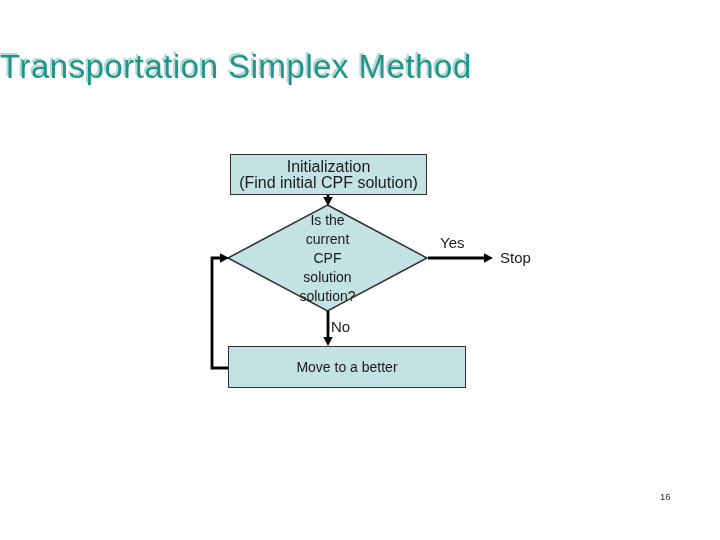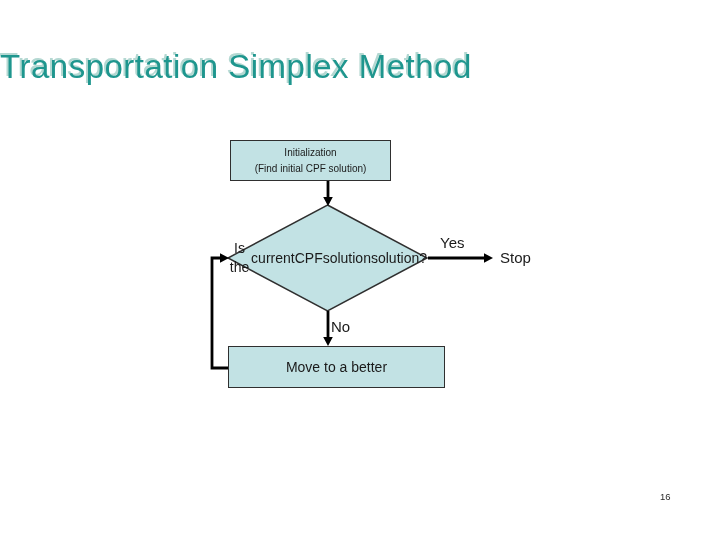--- a/index.html
+++ b/index.html
@@ -34,42 +34,42 @@
     background: var(--box-fill, #C2E2E4);
     border: 1.5px solid var(--box-border, #2F2F2F);
     display: flex;
     flex-direction: column;
     align-items: center;
     justify-content: center;
     text-align: center;
   }
   #init-box {
     left: 230px;
-    top: 140px;
-    width: 161px;
+    top: 154px;
+    width: 197px;
     height: 41px;
-    font-size: 10px;
+    font-size: 16px;
     line-height: 16px;
   }
   #move-box {
     left: 228px;
     top: 346px;
-    width: 217px;
+    width: 238px;
     height: 42px;
     font-size: 14px;
     line-height: 18.5px;
   }
   #diamond-text {
     position: absolute;
     left: 228px;
     top: 205px;
     width: 199px;
     height: 106px;
     display: flex;
-    flex-direction: row;
+    flex-direction: column;
     align-items: center;
     justify-content: center;
     text-align: center;
     font-size: 14px;
     line-height: 19px;
   }
   .flow-label {
     position: absolute;
     font-size: 15px;
   }

